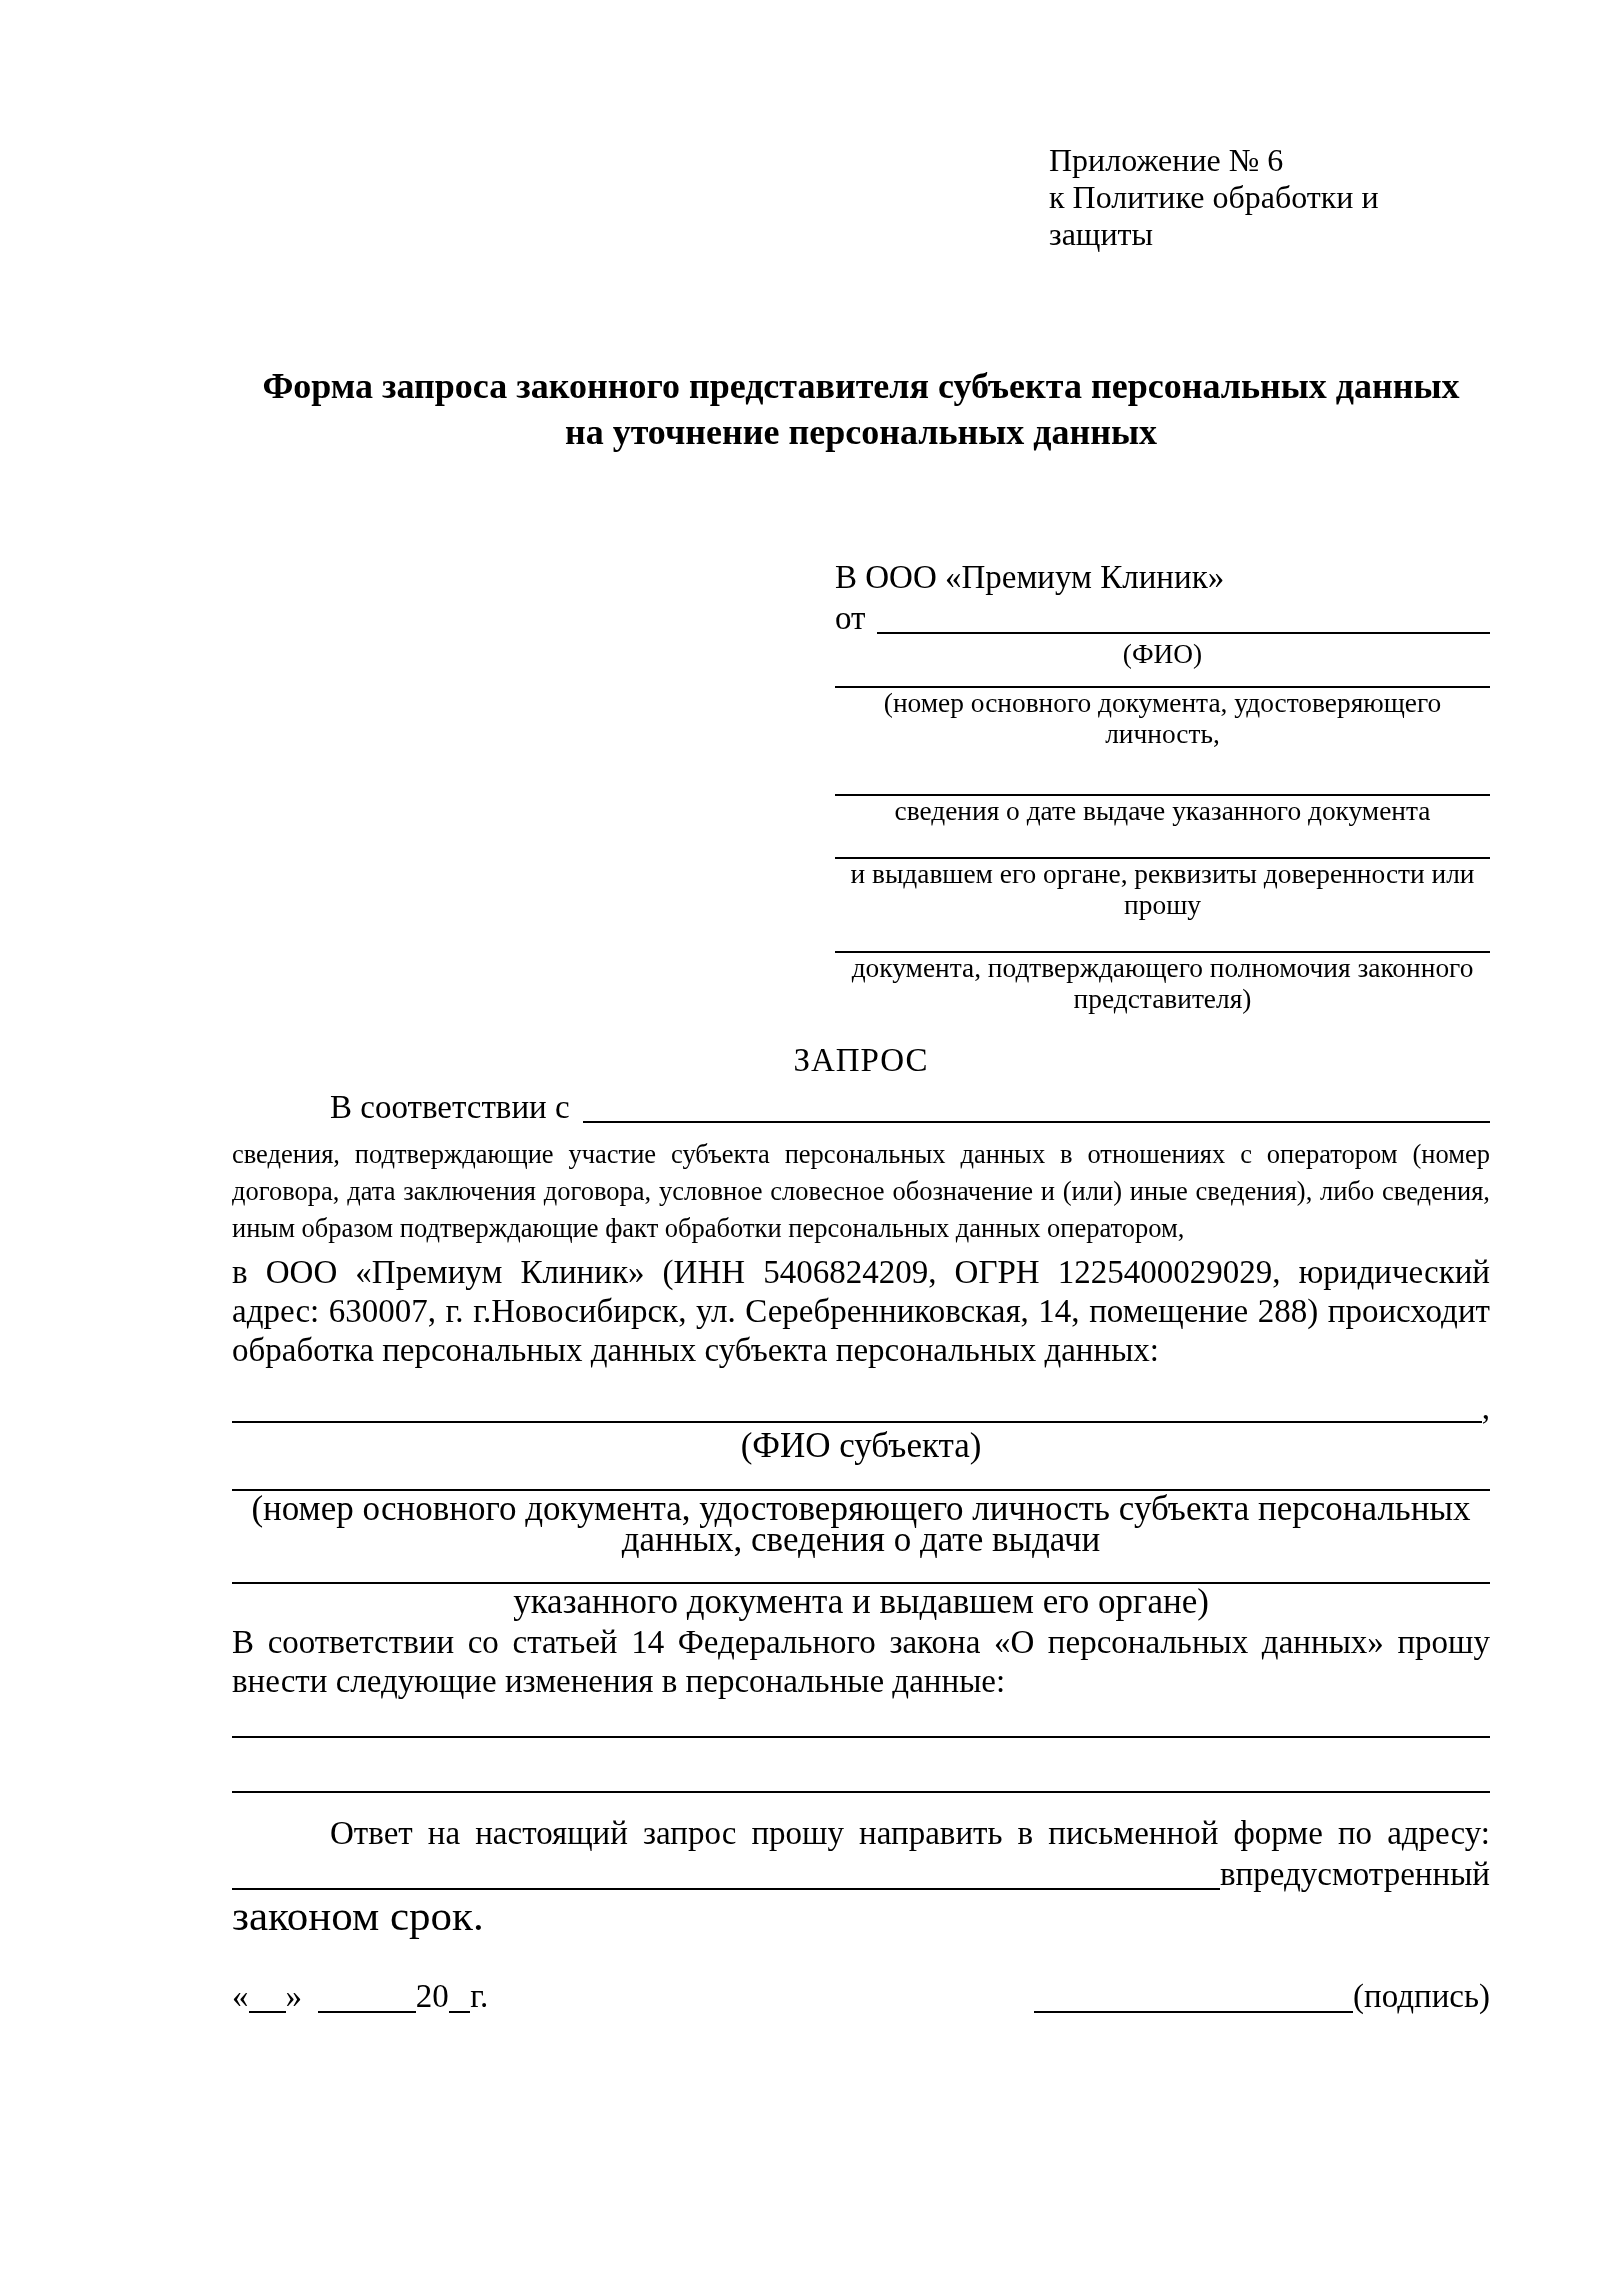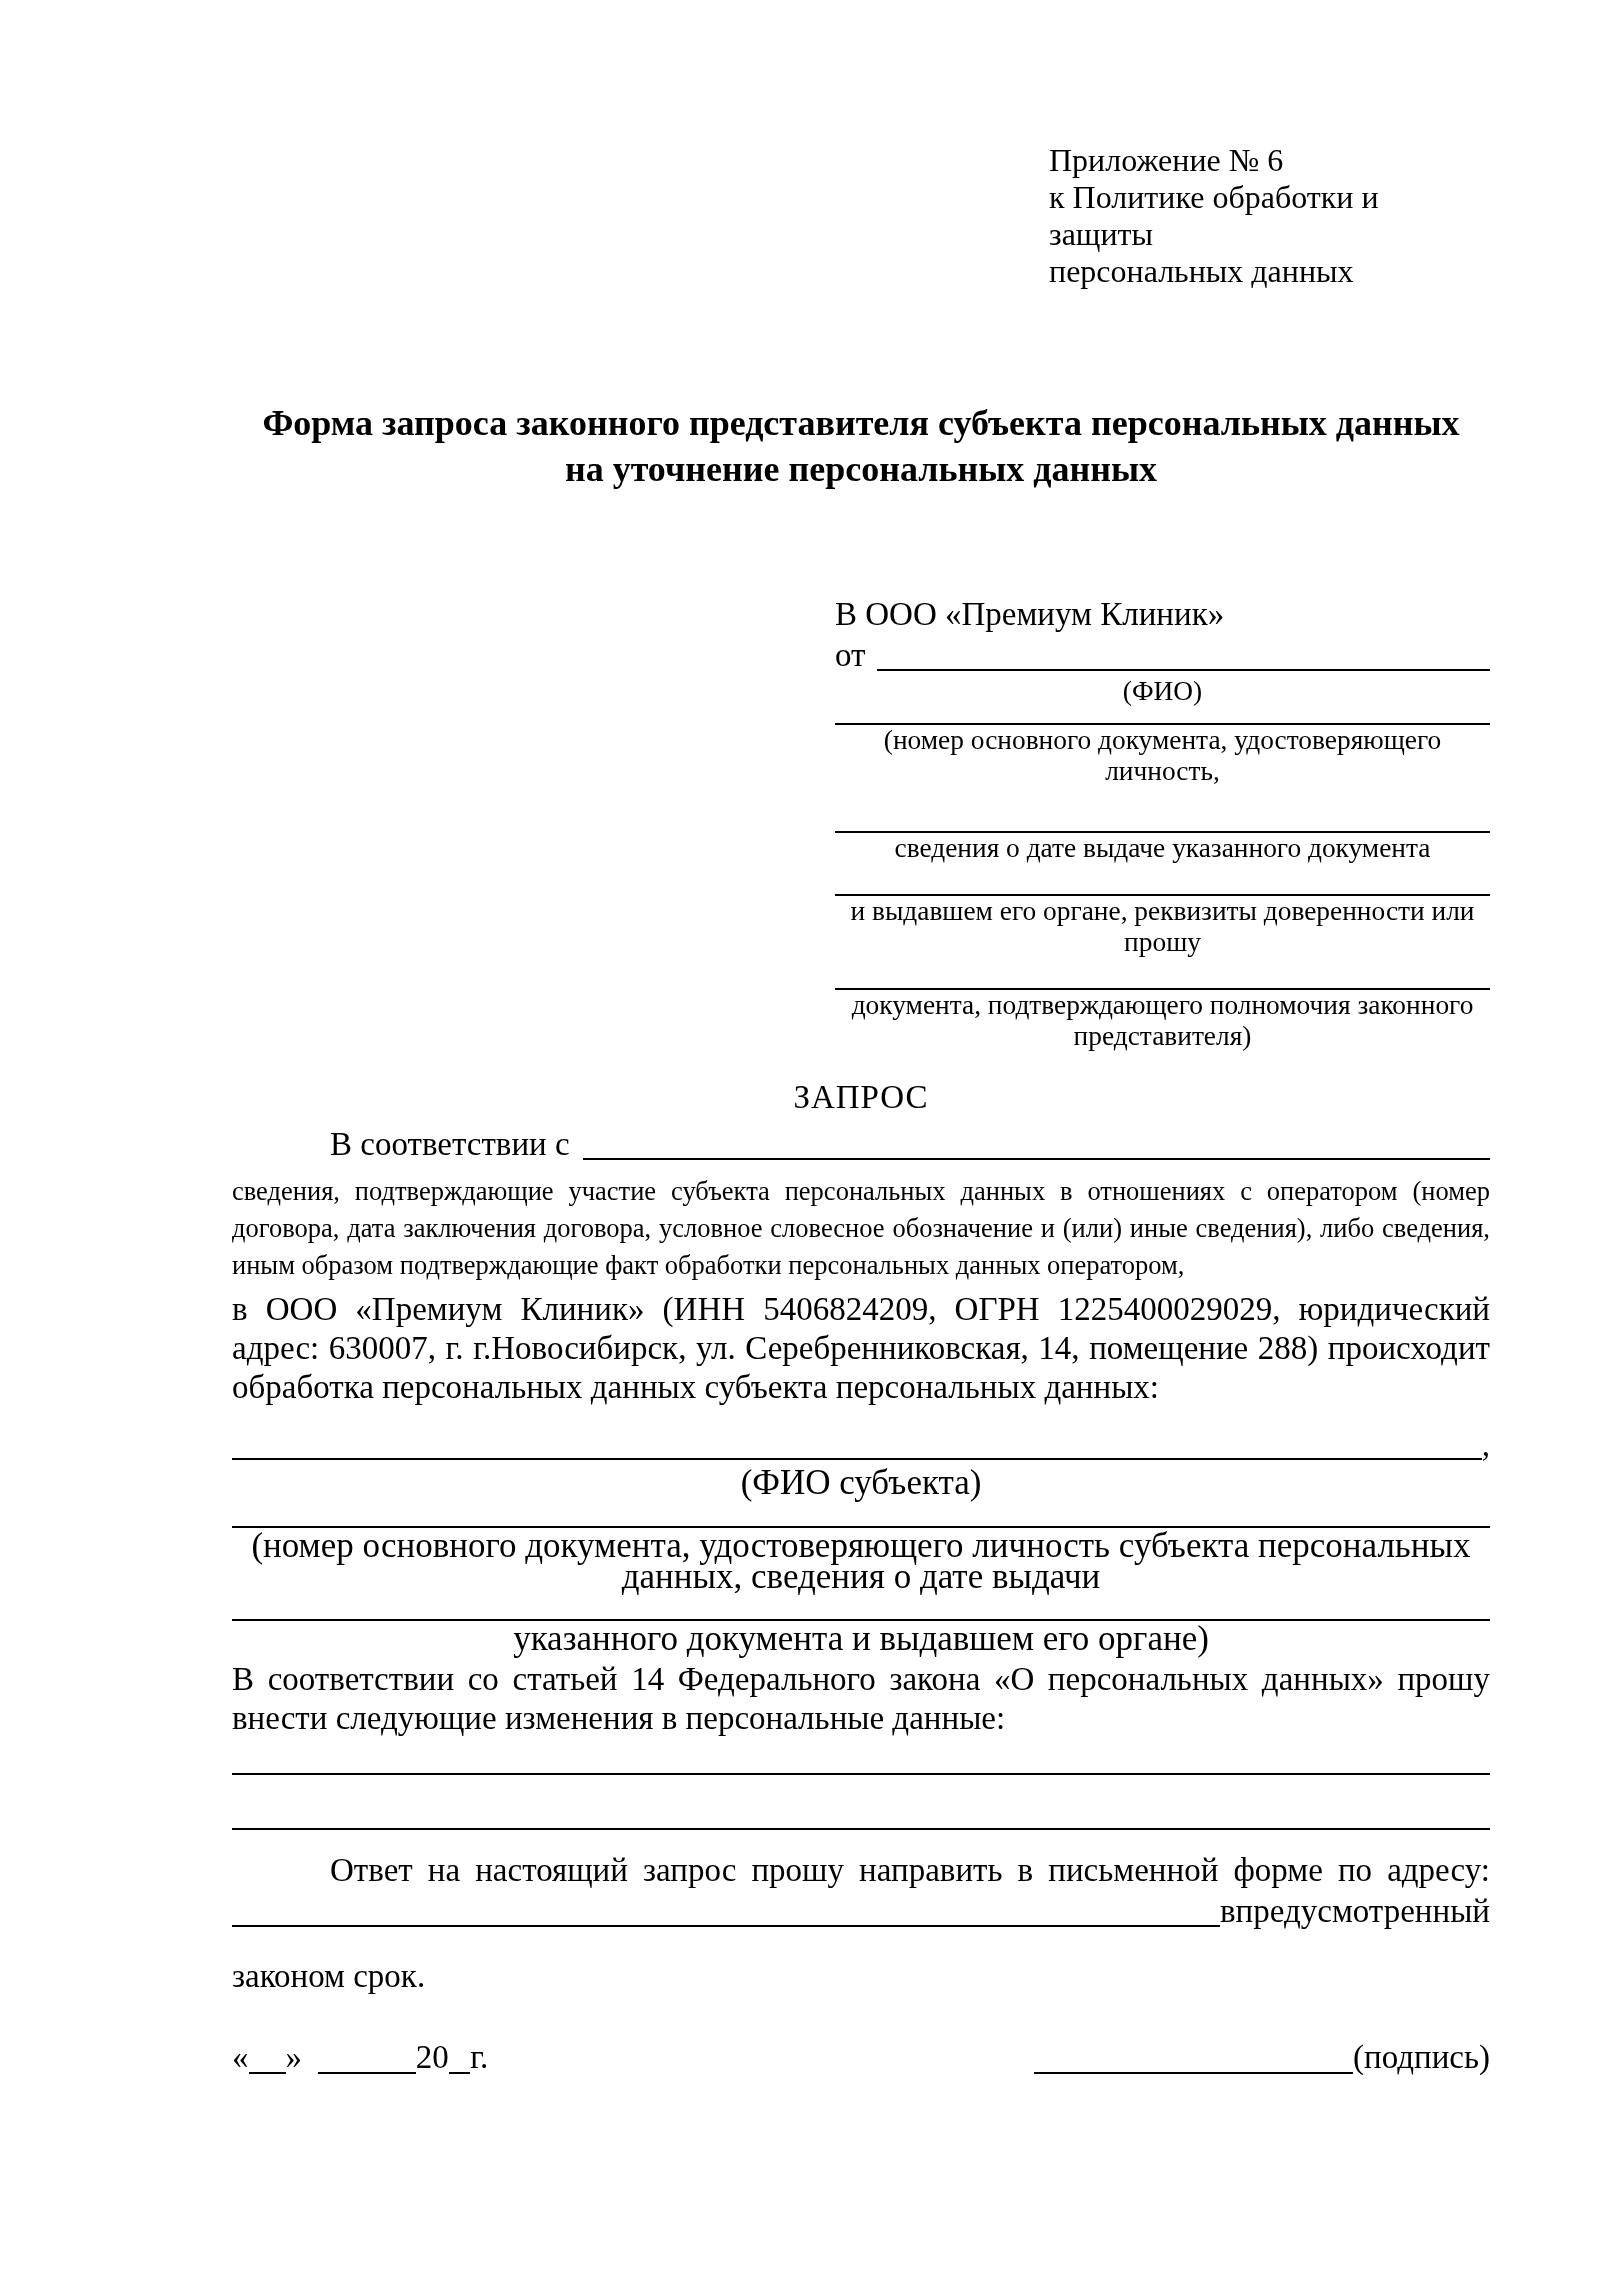--- a/index.html
+++ b/index.html
@@ -42,21 +42,21 @@
   .fio-row { display:flex; margin-top:19.6px; font-size:33px; line-height:39px; }
   .fio-row .blank { flex:1; margin-bottom:4.9px; }
   .full-rule { height:0; border-bottom:2.9px solid #000; }
   .mt28 { margin-top:27.4px; }
   .cap-full { text-align:center; font-size:35px; line-height:31px; margin-top:2px; }
   .mt36 { margin-top:35px; } .mt54 { margin-top:53px; }
   .answer-line { margin-top:19.6px; font-size:33px; line-height:41px; text-indent:98px;
                  text-align:justify; text-align-last:justify; }
   .tail-row { display:flex; justify-content:space-between; font-size:33px; line-height:41px; align-items:flex-end; }
   .tail-row .blank { width:1022px; margin-bottom:4.9px; }
-  .tail-end { font-size:33px; line-height:41px;margin-top:24px; }
+  .tail-end { font-size:43px; line-height:41px; }
 
   
   .footer-row { display:flex; justify-content:space-between; margin-top:39px;
                 font-size:33px; line-height:43px; }
   .date-part  { display:flex; align-items:flex-end; }
   .date-part .blank { display:inline-block; height:33px; margin-bottom:4.9px; }
   .b38  { width:37px; }
   .b100 { width:98px; margin-left:15.7px; }
   .b22  { width:21.6px; }
   .sig-part { display:flex; align-items:flex-end; }
@@ -64,21 +64,20 @@
 </style>
 </head>
 <body>
 
 <div class="page">
   <div class="content">
 
     <div class="header-block">
       <div>Приложение № 6</div>
       <div>к Политике обработки и защиты</div>
-      <div>персональных данных</div>
     </div>
 
     <div class="doc-title">
       <div>Форма запроса законного представителя субъекта персональных данных</div>
       <div>на уточнение персональных данных</div>
     </div>
 
     <div class="addr">
       <div class="addr-row">
         <span class="lbl">В ООО «Премиум Клиник»</span>

